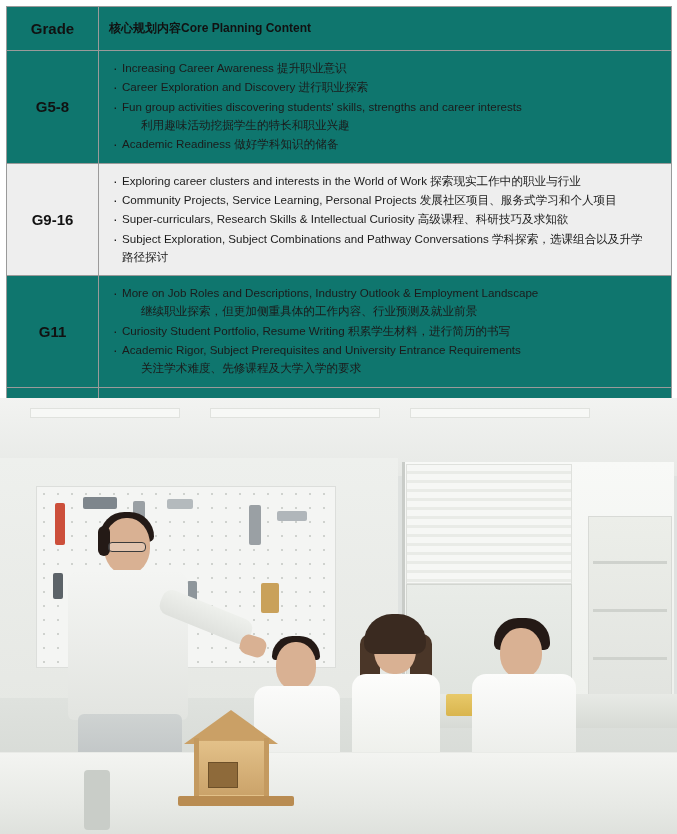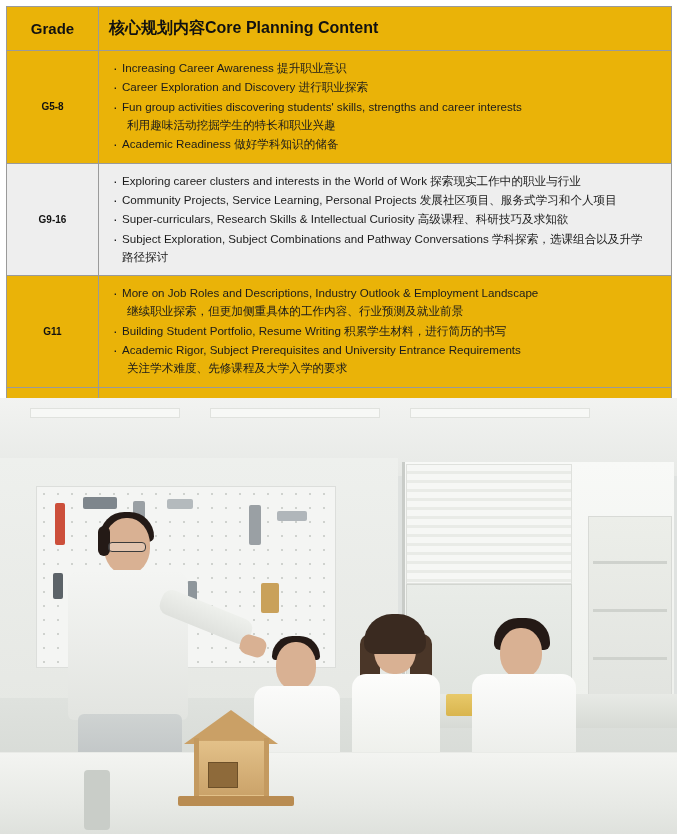--- a/index.html
+++ b/index.html
@@ -22,46 +22,46 @@
     padding: 6px 6px 0 6px;
   }
   table.planning {
     width: 665px;
     border-collapse: collapse;
     table-layout: fixed;
   }
   table.planning th, table.planning td {
     border: 1px solid #9a9a9a;
     vertical-align: middle;
-    background: #eab308;
+    background: #0f766e;
   }
   .col-grade { width: 92px; }
   .col-content { width: 573px; }
 
   thead th {
     background: #eeeeee;
     height: 44px;
     padding: 4px 10px;
   }
   th.hdr-grade {
     text-align: center;
     font-size: 15px;
     font-weight: bold;
     color: #111111;
   }
   th.hdr-content {
     text-align: left;
-    font-size: 16px;
+    font-size: 12px;
     font-weight: bold;
     color: #111111;
   }
 
   td.grade-cell {
     text-align: center;
-    font-size: 10px;
+    font-size: 15px;
     font-weight: bold;
     color: #111111;
   }
   tr.shaded td { background: #eeeeee; }
 
   td.content-cell {
     padding: 8px 20px 8px 12px;
     font-size: 11.6px;
     line-height: 1.58;
     color: #1b1b1b;
@@ -82,20 +82,21 @@
     position: absolute;
     left: 2px;
     top: -1px;
     font-size: 14px;
     line-height: 1.5;
     color: #1b1b1b;
   }
   td.content-cell li .cont {
     display: block;
     padding-left: 5px;
+    margin-left: 14px;
   }
 
   
   .photo {
     position: absolute;
     left: 0;
     top: 398px;
     width: 677px;
     height: 436px;
     overflow: hidden;
@@ -320,21 +321,21 @@
                 <li><span>Super-curriculars, Research Skills &amp; Intellectual Curiosity 高级课程、科研技巧及求知欲</span></li>
                 <li><span>Subject Exploration, Subject Combinations and Pathway Conversations 学科探索，选课组合以及升学路径探讨</span></li>
               </ul>
             </td>
           </tr>
           <tr class="">
             <td class="grade-cell">G11</td>
             <td class="content-cell">
               <ul>
                 <li><span>More on Job Roles and Descriptions, Industry Outlook &amp; Employment Landscape</span><span class="cont">继续职业探索，但更加侧重具体的工作内容、行业预测及就业前景</span></li>
-                <li><span>Building Student Portfolio, Resume Writing 积累学生材料，进行简历的书写</span></li>
+                <li><span>Curiosity Student Portfolio, Resume Writing 积累学生材料，进行简历的书写</span></li>
                 <li><span>Academic Rigor, Subject Prerequisites and University Entrance Requirements</span><span class="cont">关注学术难度、先修课程及大学入学的要求</span></li>
               </ul>
             </td>
           </tr>
           <tr class="">
             <td class="grade-cell">G12</td>
             <td class="content-cell">
               <ul>
                 <li><span>Career Readiness: Post-Secondary Pathways 完成职业规划：毕业后就业路径规划</span></li>
                 <li><span>Interview Skills &amp; Personal Branding 面试技巧及个人优势展示</span></li>

